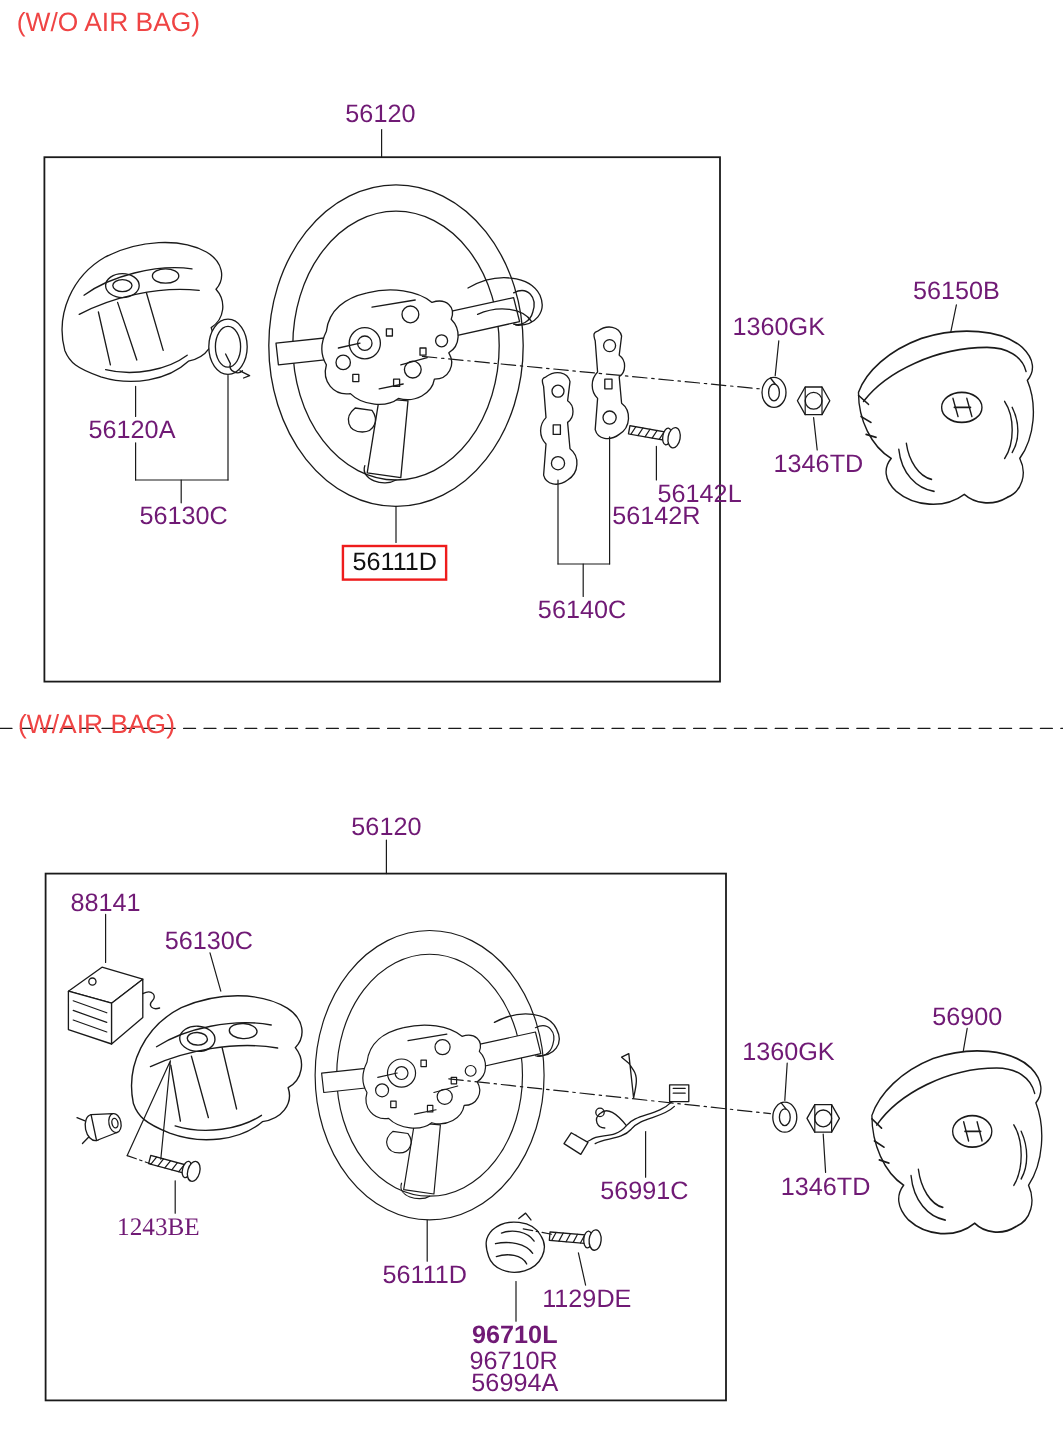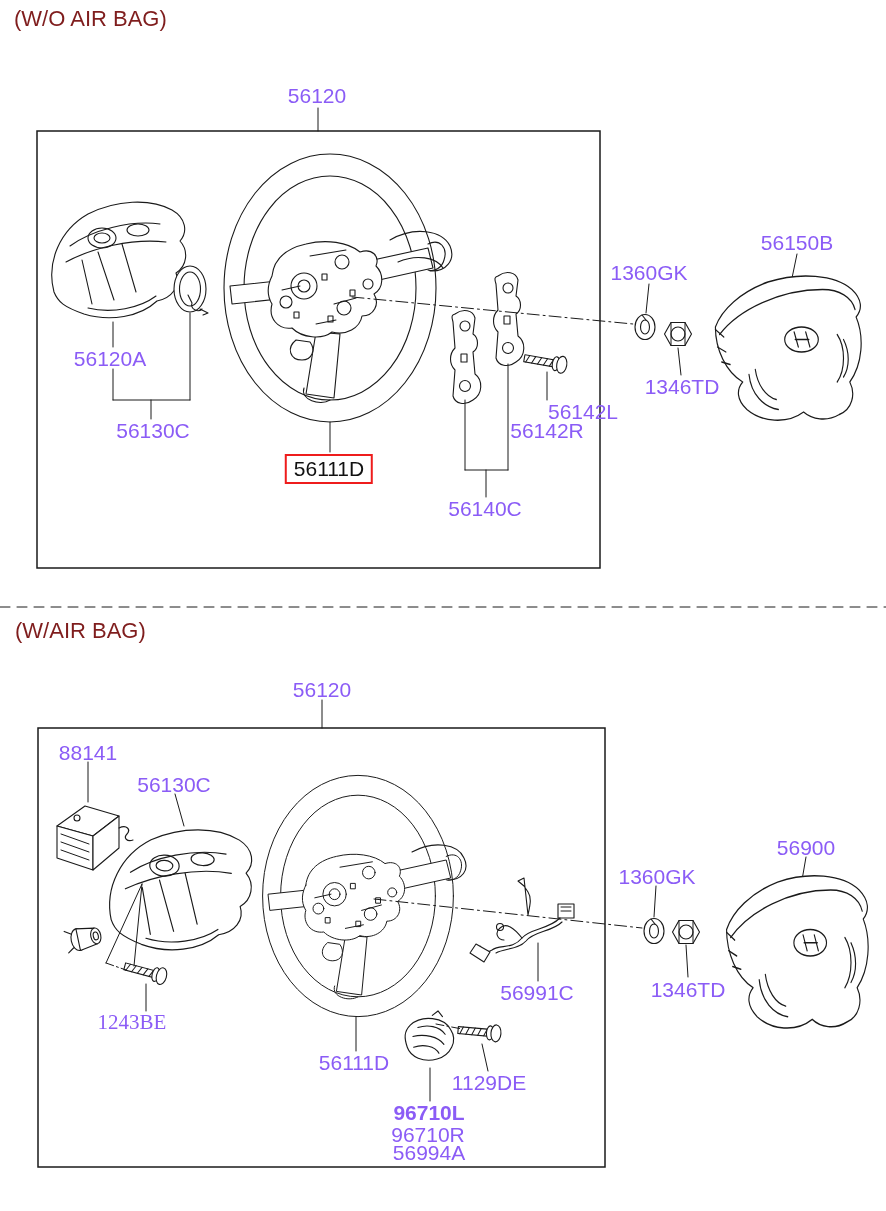--- a/index.html
+++ b/index.html
@@ -5,22 +5,22 @@
   html,body{margin:0;padding:0;background:#ffffff;}
   body{width:886px;height:1211px;position:relative;overflow:hidden;
        font-family:"Liberation Sans", sans-serif;color:#111;}
   #stage{position:absolute;left:0;top:0;width:886px;height:1211px;}
   svg.art{position:absolute;left:0;top:0;}
   svg .ln{stroke:#1a1a1a;stroke-width:1.1;fill:none;stroke-linecap:round;stroke-linejoin:round;}
   svg .f{fill:#ffffff;}
   svg .thin{stroke-width:1;}
   svg .box{stroke:#1a1a1a;stroke-width:1.5;fill:none;}
   .lbl{position:absolute;font-size:21px;line-height:21px;white-space:nowrap;
-       transform:translateX(-50%);color:#8b5cf6;}
-  .hdr{position:absolute;font-size:22px;line-height:24px;color:#7f1d1d;}
+       transform:translateX(-50%);color:#701a75;}
+  .hdr{position:absolute;font-size:22px;line-height:24px;color:#ef4444;}
   .lbl-boxed{position:absolute;transform:translateX(-50%);border:2px solid #ee1c1c;
        padding:2px 7px 3px 7px;font-size:21px;line-height:21px;white-space:nowrap;}
 </style>
 </head>
 <body>
 
 <div id="stage">
 
   <svg class="art" width="886" height="1211" viewBox="0 0 886 1211">
     <defs>
@@ -261,21 +261,21 @@
   <div class="lbl" style="left:110px;top:348px;">56120A</div>
   <div class="lbl" style="left:153px;top:420px;">56130C</div>
   <div class="lbl-boxed" style="left:329px;top:454px;">56111D</div>
   <div class="lbl" style="left:485px;top:498px;">56140C</div>
   <div class="lbl" style="left:547px;top:401px;margin-left:36px;">56142L</div>
   <div class="lbl" style="left:547px;top:420px;">56142R</div>
   <div class="lbl" style="left:649px;top:262px;">1360GK</div>
   <div class="lbl" style="left:682px;top:376px;">1346TD</div>
   <div class="lbl" style="left:797px;top:232px;">56150B</div>
 
-  <div class="hdr" style="left:15px;top:619px;text-align:right;">(W/AIR BAG)</div>
+  <div class="hdr" style="left:15px;top:592px;text-align:right;">(W/AIR BAG)</div>
   <div class="lbl" style="left:322px;top:679px;">56120</div>
   <div class="lbl" style="left:88px;top:742px;">88141</div>
   <div class="lbl" style="left:174px;top:774px;">56130C</div>
   <div class="lbl" style="left:132px;top:1012px;font-family:Liberation Serif, serif;">1243BE</div>
   <div class="lbl" style="left:354px;top:1052px;">56111D</div>
   <div class="lbl" style="left:537px;top:982px;text-align:center;">56991C</div>
   <div class="lbl" style="left:489px;top:1072px;">1129DE</div>
   <div class="lbl" style="left:429px;top:1102px;font-weight:bold;">96710L</div>
   <div class="lbl" style="left:428px;top:1124px;">96710R</div>
   <div class="lbl" style="left:429px;top:1142px;">56994A</div>

